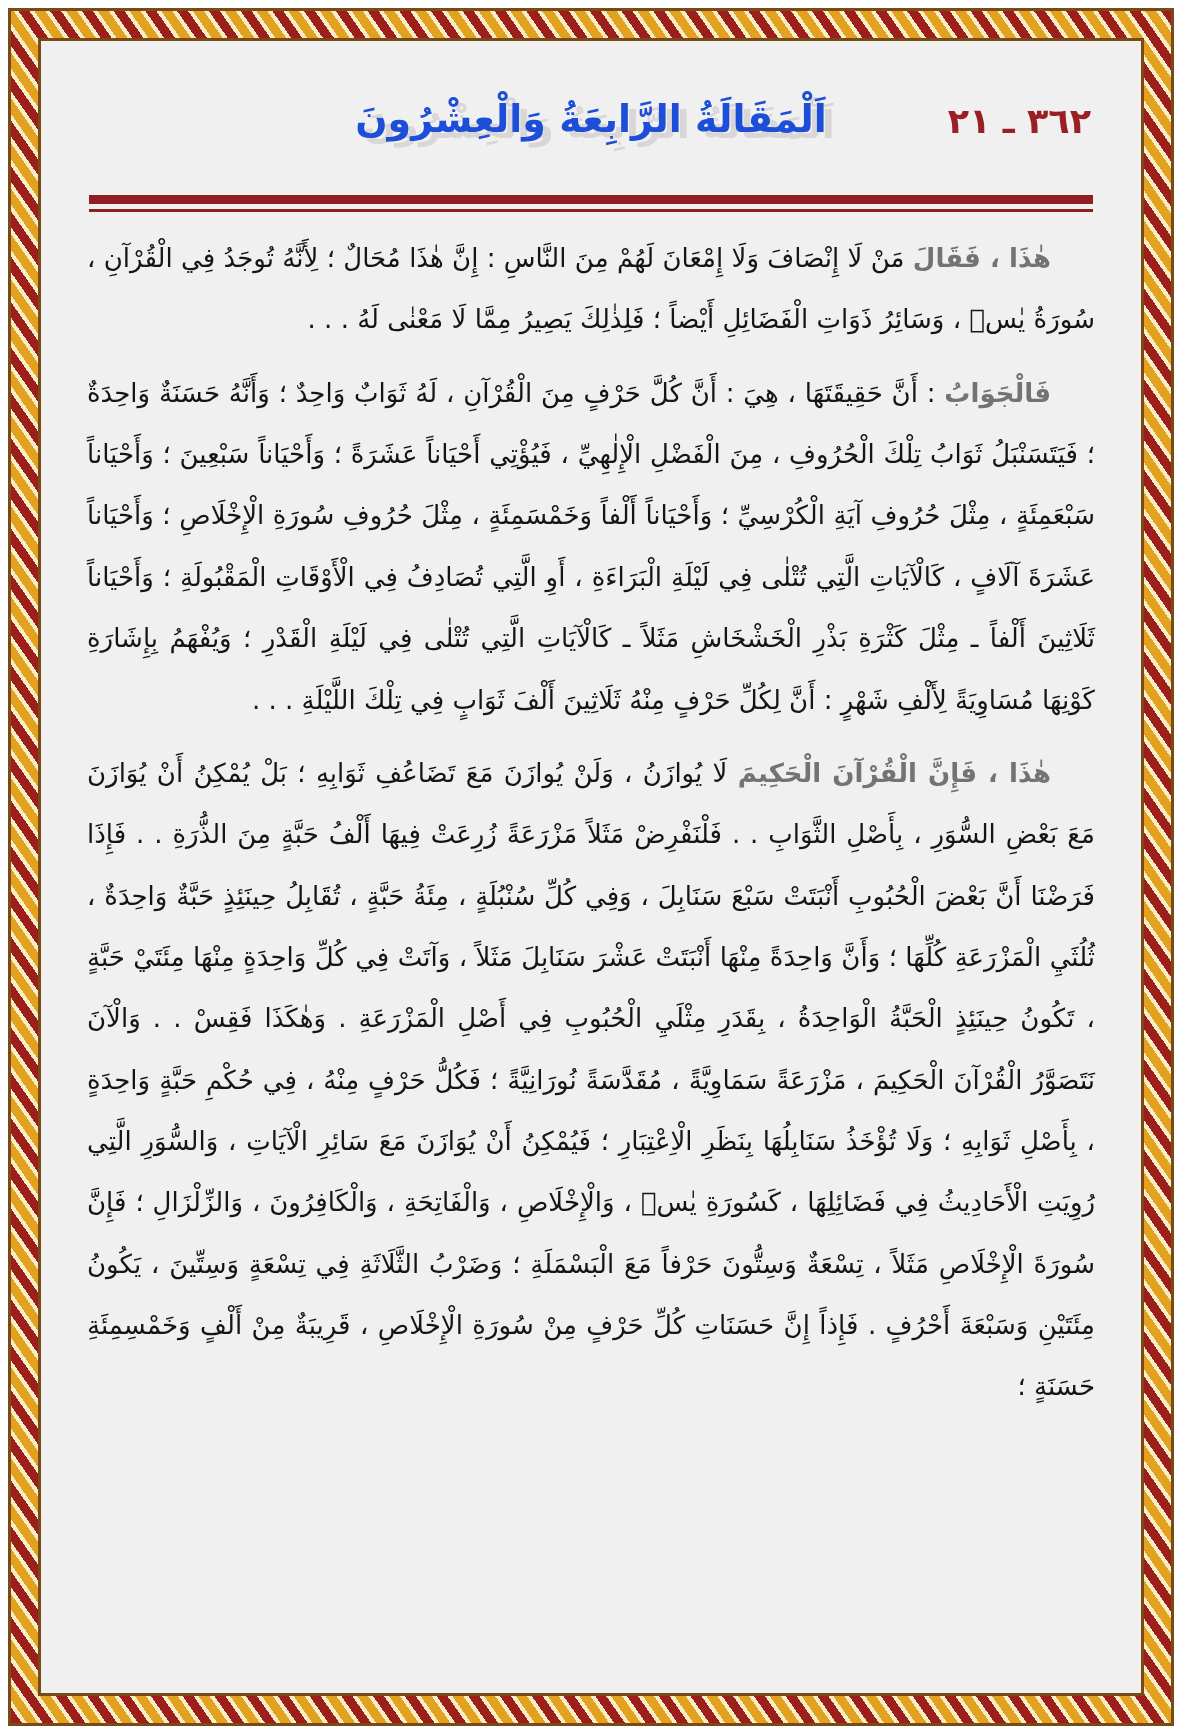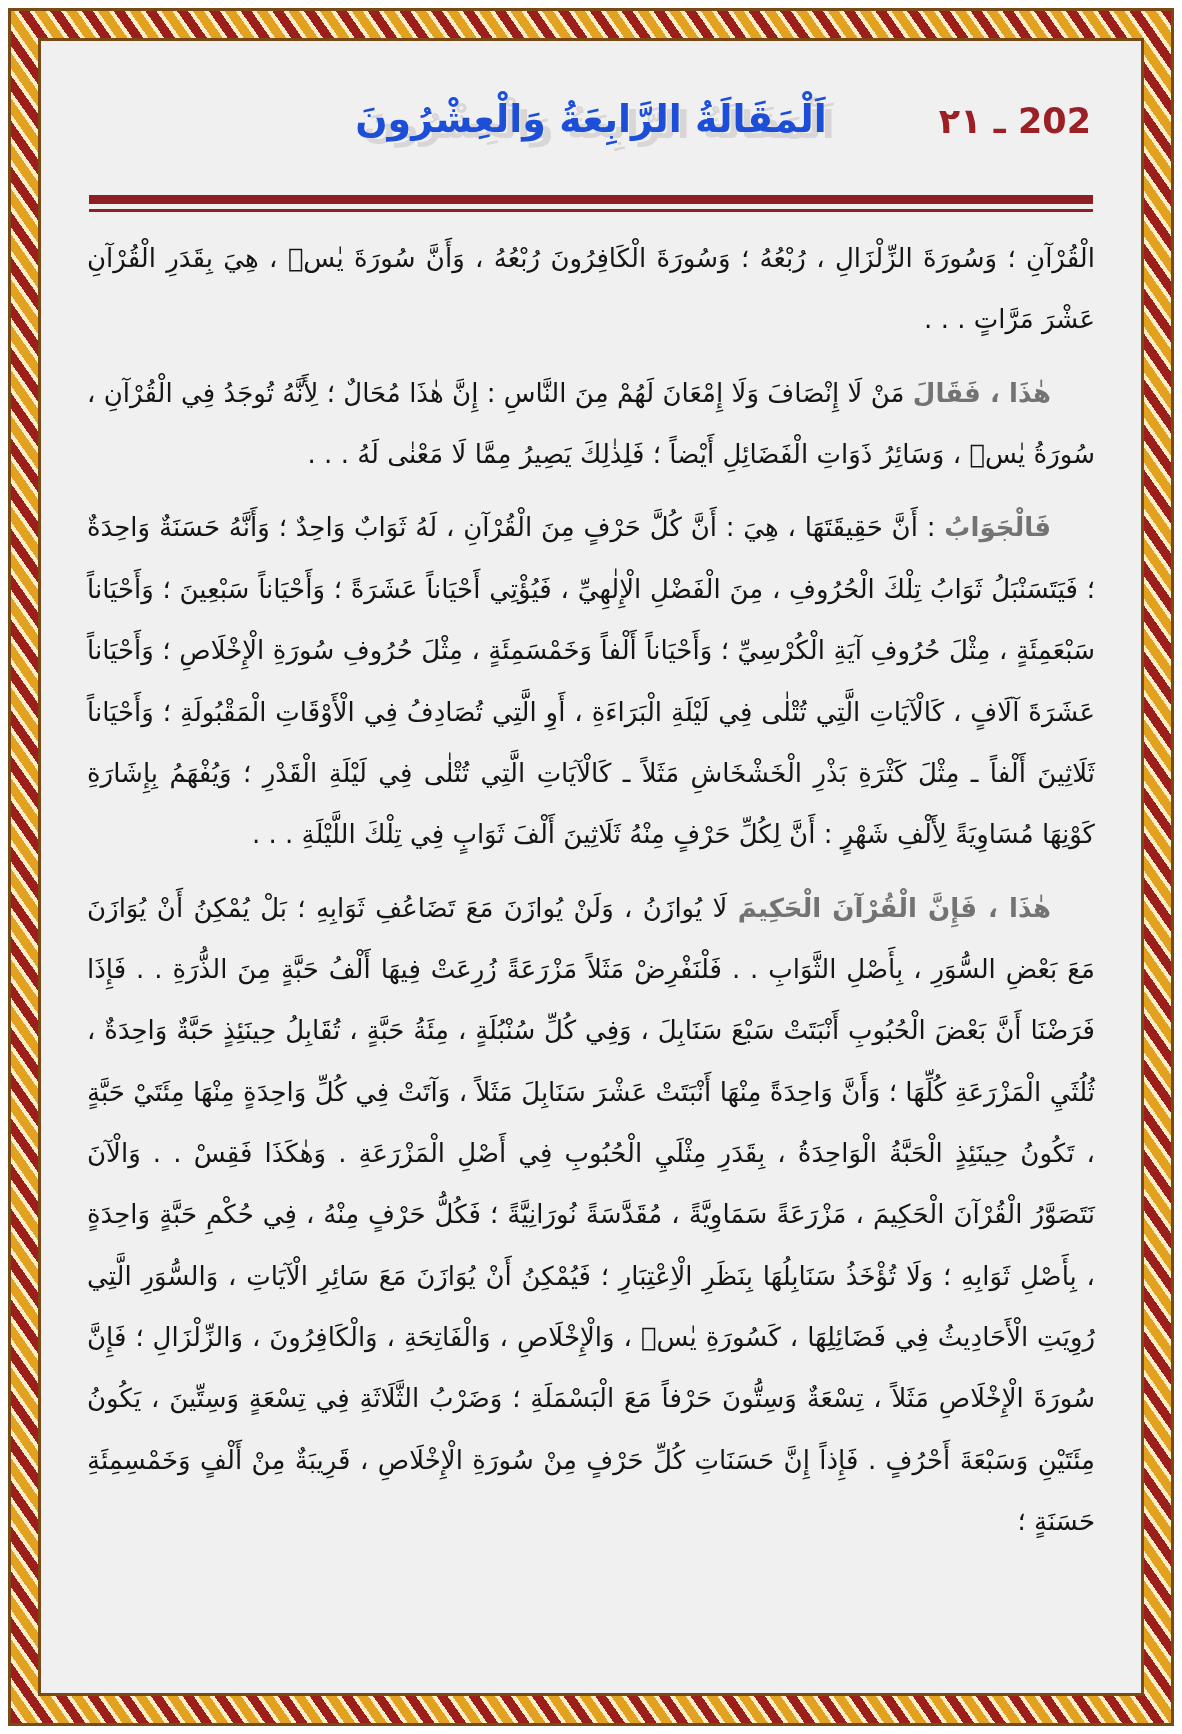--- a/index.html
+++ b/index.html
@@ -77,32 +77,29 @@
   .lead { color: #737373; font-weight: bold; }
 </style>
 </head>
 <body>
 
 <div class="sheet">
   <div class="frame">
     <div class="frame-inner">
 
       <div class="header">
-        <div class="page-number">202 ـ ٢١</div>
+        <div class="page-number">٣٦٢ ـ ٢١</div>
         <div class="page-title">اَلْمَقَالَةُ الرَّابِعَةُ وَالْعِشْرُونَ</div>
       </div>
 
       <div class="rule-thick"></div>
       <div class="rule-thin"></div>
 
       <div class="body">
 
-        <p>
-          <span class="lead"></span><span>الْقُرْآنِ ؛ وَسُورَةَ الزِّلْزَالِ ، رُبْعُهُ ؛ وَسُورَةَ الْكَافِرُونَ رُبْعُهُ ، وَأَنَّ سُورَةَ يٰسۤ ، هِيَ بِقَدَرِ الْقُرْآنِ عَشْرَ مَرَّاتٍ . . .</span>
-        </p>
 
         <p class="indent">
           <span class="lead">هٰذَا ، فَقَالَ</span><span> مَنْ لَا إِنْصَافَ وَلَا إِمْعَانَ لَهُمْ مِنَ النَّاسِ : إِنَّ هٰذَا مُحَالٌ ؛ لِأَنَّهُ تُوجَدُ فِي الْقُرْآنِ ، سُورَةُ يٰسۤ ، وَسَائِرُ ذَوَاتِ الْفَضَائِلِ أَيْضاً ؛ فَلِذٰلِكَ يَصِيرُ مِمَّا لَا مَعْنٰى لَهُ . . .</span>
         </p>
 
         <p class="indent">
           <span class="lead">فَالْجَوَابُ</span><span> : أَنَّ حَقِيقَتَهَا ، هِيَ : أَنَّ كُلَّ حَرْفٍ مِنَ الْقُرْآنِ ، لَهُ ثَوَابٌ وَاحِدٌ ؛ وَأَنَّهُ حَسَنَةٌ وَاحِدَةٌ ؛ فَيَتَسَنْبَلُ ثَوَابُ تِلْكَ الْحُرُوفِ ، مِنَ الْفَضْلِ الْإِلٰهِيِّ ، فَيُؤْتِي أَحْيَاناً عَشَرَةً ؛ وَأَحْيَاناً سَبْعِينَ ؛ وَأَحْيَاناً سَبْعَمِئَةٍ ، مِثْلَ حُرُوفِ آيَةِ الْكُرْسِيِّ ؛ وَأَحْيَاناً أَلْفاً وَخَمْسَمِئَةٍ ، مِثْلَ حُرُوفِ سُورَةِ الْإِخْلَاصِ ؛ وَأَحْيَاناً عَشَرَةَ آلَافٍ ، كَالْآيَاتِ الَّتِي تُتْلٰى فِي لَيْلَةِ الْبَرَاءَةِ ، أَوِ الَّتِي تُصَادِفُ فِي الْأَوْقَاتِ الْمَقْبُولَةِ ؛ وَأَحْيَاناً ثَلَاثِينَ أَلْفاً ـ مِثْلَ كَثْرَةِ بَذْرِ الْخَشْخَاشِ مَثَلاً ـ كَالْآيَاتِ الَّتِي تُتْلٰى فِي لَيْلَةِ الْقَدْرِ ؛ وَيُفْهَمُ بِإِشَارَةِ كَوْنِهَا مُسَاوِيَةً لِأَلْفِ شَهْرٍ : أَنَّ لِكُلِّ حَرْفٍ مِنْهُ ثَلَاثِينَ أَلْفَ ثَوَابٍ فِي تِلْكَ اللَّيْلَةِ . . .</span>
         </p>
 
         <p class="indent">

